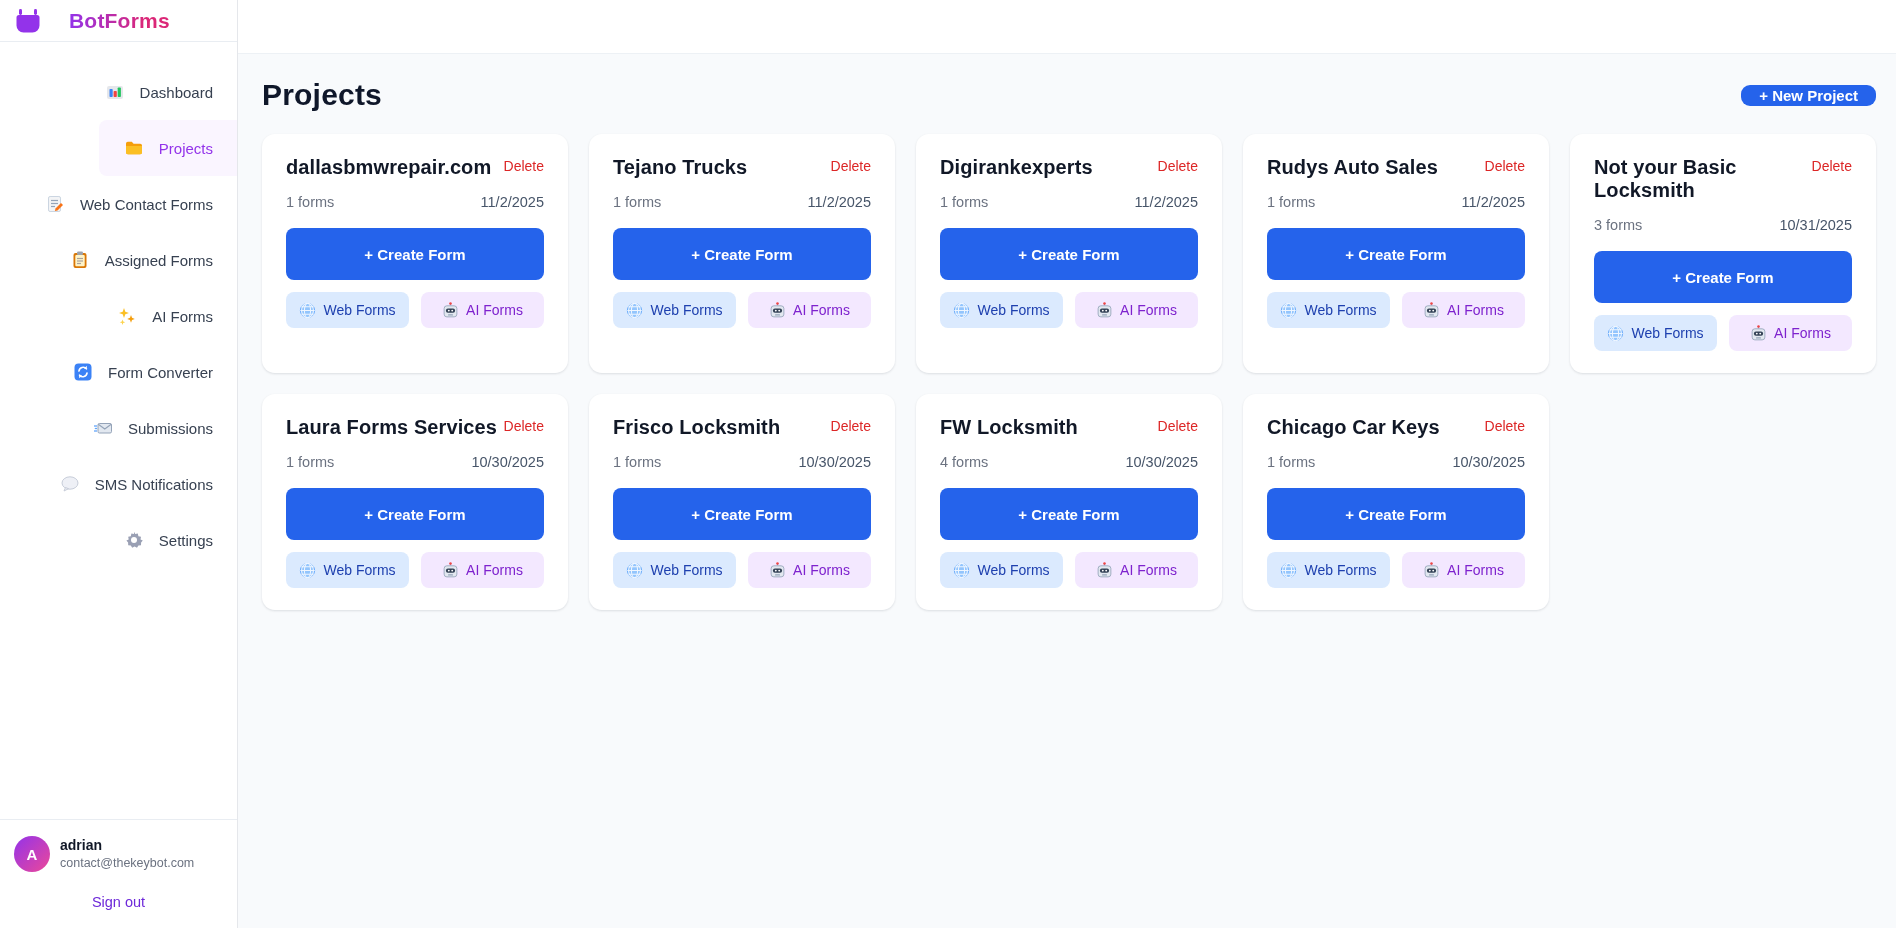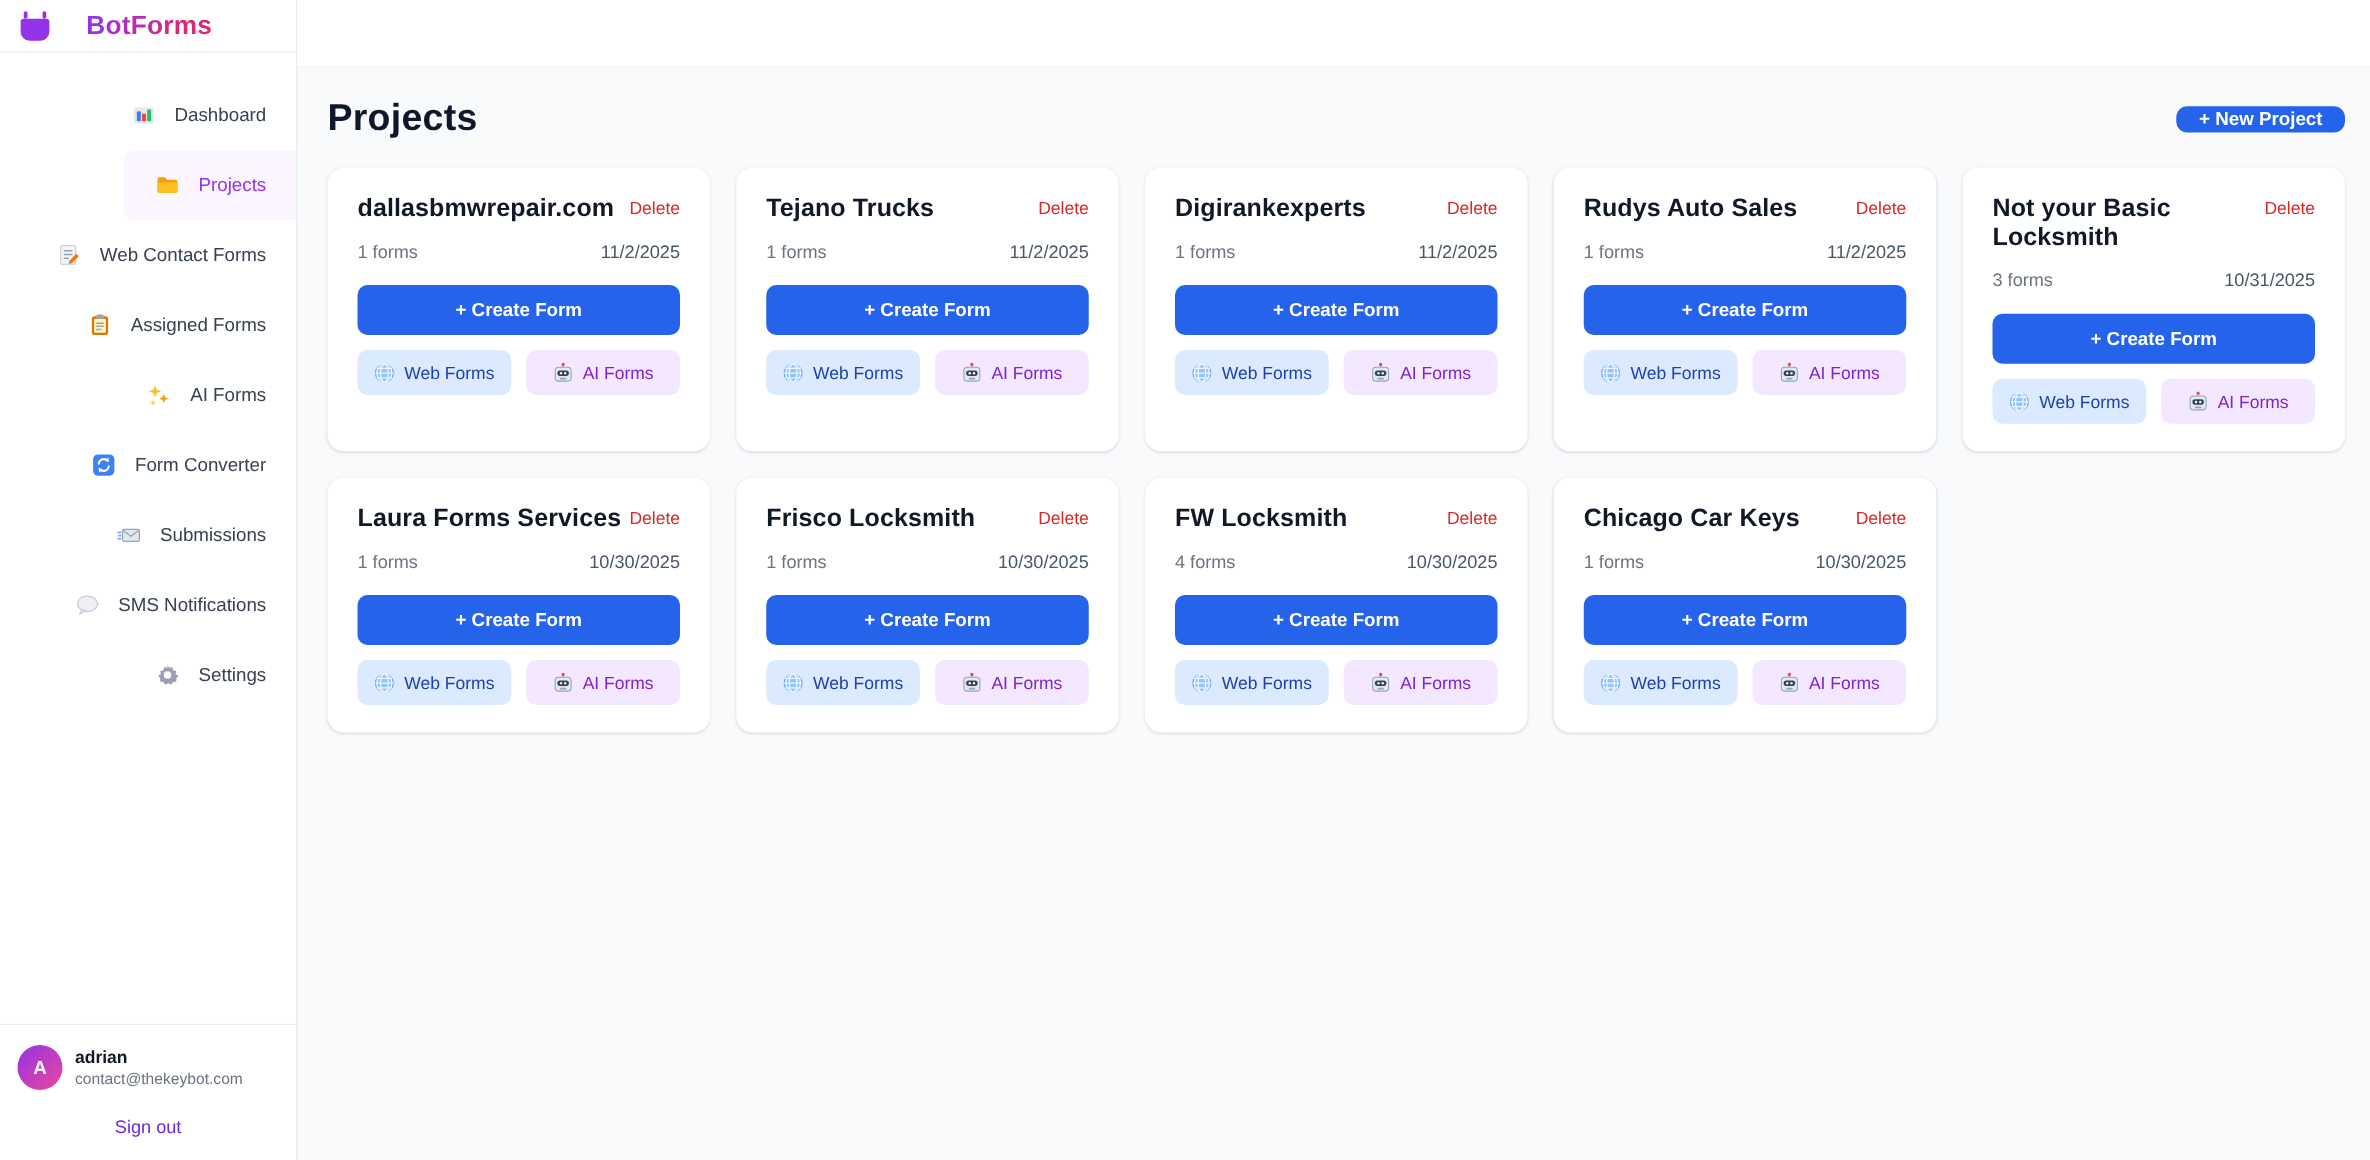--- a/index.html
+++ b/index.html
@@ -50,21 +50,21 @@
   .card { background:#fff; border-radius:13px; padding:22px 24px;
     box-shadow:0 1px 3px rgba(15,23,42,.07), 0 1px 2px rgba(15,23,42,.05); }
   .card-head { display:flex; align-items:flex-start; justify-content:space-between; }
   .card-title { font-size:20px; font-weight:700; color:#111827; letter-spacing:.1px; }
   .delete-btn { background:none; border:none; cursor:pointer; font-family:inherit;
     color:#dc2626; font-size:14px; padding:2px 0 0; }
   .card-meta { display:flex; justify-content:space-between; margin-top:15px;
     font-size:14.5px; }
   .forms-count { color:#6b7280; }
   .card-date { color:#475569; }
-  .create-form-btn { display:block; width:100%; margin-top:18px; height:40px;
+  .create-form-btn { display:block; width:100%; margin-top:18px; height:52px;
     background:#2563eb; color:#fff; border:none; border-radius:8px; cursor:pointer;
     font-family:inherit; font-size:15px; font-weight:600; }
   .card-actions { display:flex; gap:12px; margin-top:12px; }
   .pill-btn { flex:1; height:36px; border:none; border-radius:8px; cursor:pointer;
     font-family:inherit; font-size:14px; font-weight:500; display:flex;
     align-items:center; justify-content:center; gap:7px; }
   .pill-btn.web { background:#dbeafe; color:#1e40af; }
   .pill-btn.ai  { background:#f3e8ff; color:#7e22ce; }
   .pill-btn .ico { width:17px; height:17px; display:flex; }
 </style>

